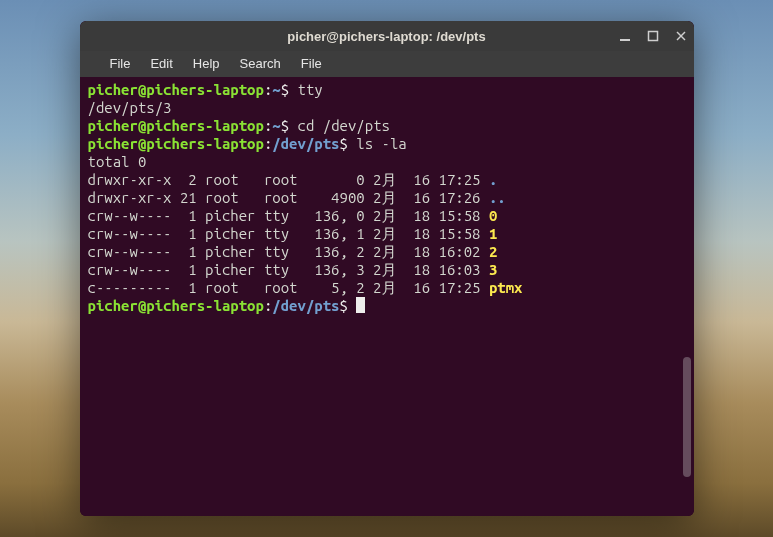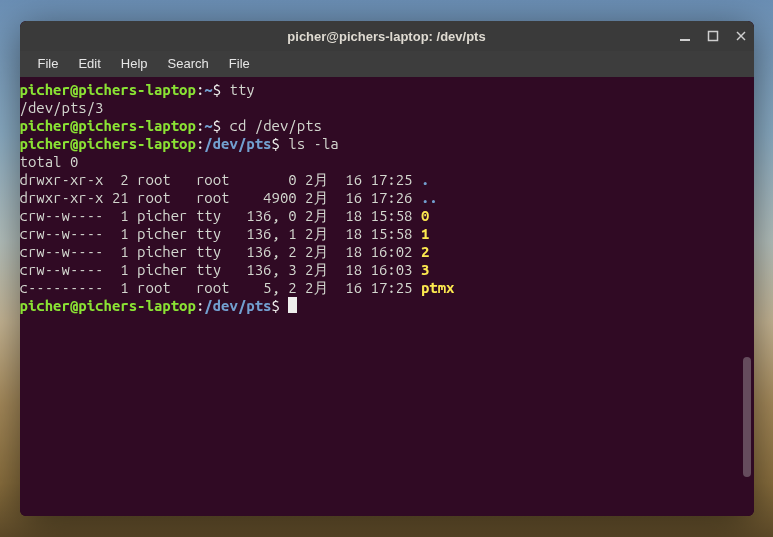--- a/index.html
+++ b/index.html
@@ -20,21 +20,21 @@
       #c9b896 60%,
       #a88c5c 75%,
       #8a6f3e 90%,
       #5d4a28 100%);
     position: relative;
     display: flex;
     align-items: center;
     justify-content: center;
   }
   .window {
-    width: 734px;
+    width: 614px;
     height: 495px;
     background: #2c001e;
     border-radius: 6px;
     box-shadow: 0 8px 40px rgba(0,0,0,0.5);
     display: flex;
     flex-direction: column;
     overflow: hidden;
   }
   .titlebar {
     height: 30px;
@@ -69,38 +69,38 @@
     cursor: pointer;
   }
   .win-btn svg { display: block; }
   .menubar {
     height: 26px;
     background: #3d3d3d;
     color: #e6e6e6;
     display: flex;
     align-items: center;
     font-size: 13px;
-    padding: 0 8px;
+    padding: 0 20px;
     gap: 0;
     flex-shrink: 0;
   }
   .menu-item {
     padding: 0 10px;
     height: 26px;
     line-height: 26px;
     cursor: pointer;
   }
   .terminal-wrap {
     flex: 1 1 auto;
     background: #300a24;
     position: relative;
     overflow: hidden;
   }
   .terminal {
-    padding: 4px 0;
+    padding: 4px 8px;
     font-family: "Ubuntu Mono", "DejaVu Sans Mono", Menlo, Consolas, monospace;
     font-size: 15px;
     line-height: 18px;
     color: #d3d7cf;
     white-space: pre;
   }
   .term-green { color: #8ae234; font-weight: bold; }
   .term-blue  { color: #729fcf; font-weight: bold; }
   .term-yellow{ color: #fce94f; font-weight: bold; }
   .term-white { color: #eeeeec; }

